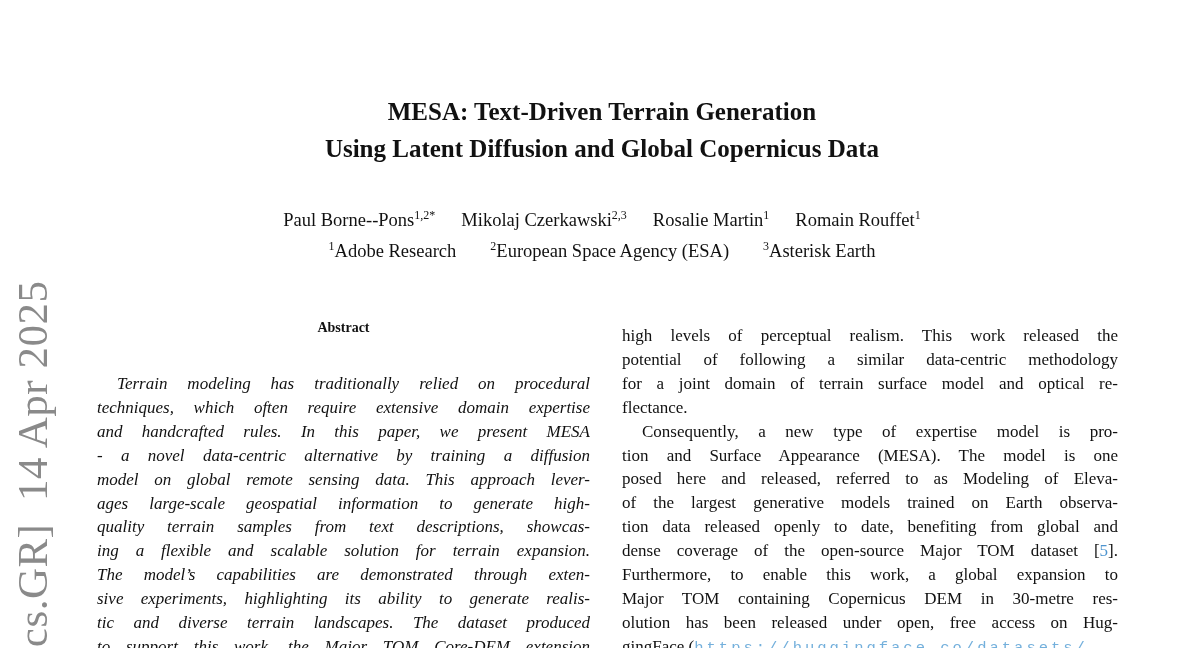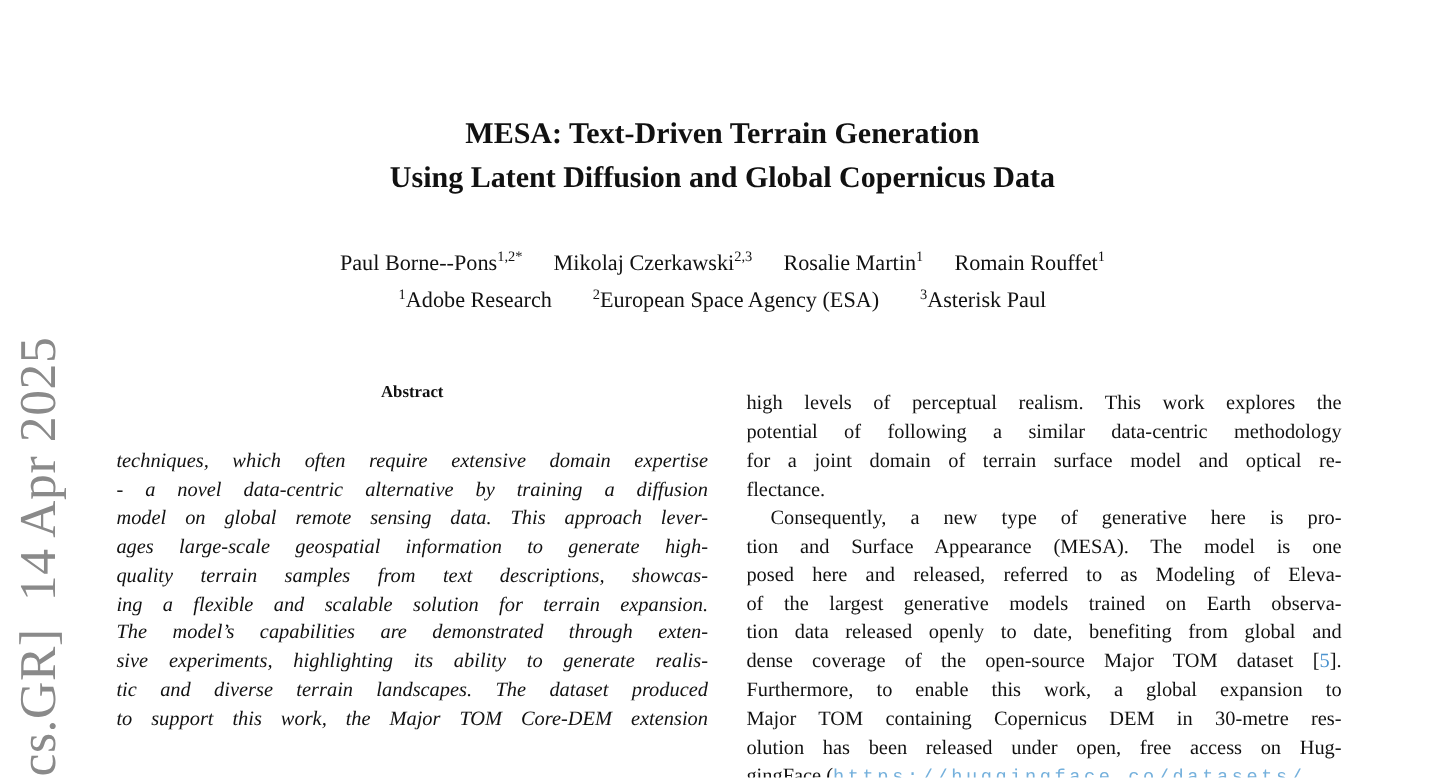--- a/index.html
+++ b/index.html
@@ -56,46 +56,48 @@
   <div class="title">
     <div>MESA: Text-Driven Terrain Generation</div>
     <div>Using Latent Diffusion and Global Copernicus Data</div>
   </div>
 
   <div class="authors-block">
     <div>
       <span class="author"><span>Paul Borne--Pons</span><sup>1,2*</sup></span><span class="author"><span>Mikolaj Czerkawski</span><sup>2,3</sup></span><span class="author"><span>Rosalie Martin</span><sup>1</sup></span><span class="author"><span>Romain Rouffet</span><sup>1</sup></span>
     </div>
     <div class="affils">
-      <span class="affil"><sup>1</sup><span>Adobe Research</span></span><span class="affil"><sup>2</sup><span>European Space Agency (ESA)</span></span><span class="affil"><sup>3</sup><span>Asterisk Paul</span></span>
+      <span class="affil"><sup>1</sup><span>Adobe Research</span></span><span class="affil"><sup>2</sup><span>European Space Agency (ESA)</span></span><span class="affil"><sup>3</sup><span>Asterisk Earth</span></span>
     </div>
   </div>
 
   <div class="col col-left">
     <div class="abs-heading">Abstract</div>
     <div class="abs-body">
+      <div class="line indent">Terrain modeling has traditionally relied on procedural</div>
       <div class="line">techniques, which often require extensive domain expertise</div>
+      <div class="line">and handcrafted rules. In this paper, we present MESA</div>
       <div class="line">- a novel data-centric alternative by training a diffusion</div>
       <div class="line">model on global remote sensing data. This approach lever-</div>
       <div class="line">ages large-scale geospatial information to generate high-</div>
       <div class="line">quality terrain samples from text descriptions, showcas-</div>
       <div class="line">ing a flexible and scalable solution for terrain expansion.</div>
       <div class="line">The model’s capabilities are demonstrated through exten-</div>
       <div class="line">sive experiments, highlighting its ability to generate realis-</div>
       <div class="line">tic and diverse terrain landscapes. The dataset produced</div>
       <div class="line">to support this work, the Major TOM Core-DEM extension</div>
     </div>
   </div>
 
   <div class="col col-right">
-    <div class="line">high levels of perceptual realism. This work explores the</div>
+    <div class="line">high levels of perceptual realism. This work released the</div>
     <div class="line">potential of following a similar data-centric methodology</div>
     <div class="line">for a joint domain of terrain surface model and optical re-</div>
     <div class="line noj">flectance.</div>
-    <div class="line indent">Consequently, a new type of generative here is pro-</div>
+    <div class="line indent">Consequently, a new type of expertise model is pro-</div>
     <div class="line">tion and Surface Appearance (MESA). The model is one</div>
     <div class="line">posed here and released, referred to as Modeling of Eleva-</div>
     <div class="line">of the largest generative models trained on Earth observa-</div>
     <div class="line">tion data released openly to date, benefiting from global and</div>
     <div class="line"><span>dense coverage of the open-source Major TOM dataset [</span><span class="cite">5</span><span>].</span></div>
     <div class="line">Furthermore, to enable this work, a global expansion to</div>
     <div class="line">Major TOM containing Copernicus DEM in 30-metre res-</div>
     <div class="line">olution has been released under open, free access on Hug-</div>
     <div class="line noj"><span>gingFace (</span><span class="urllink">https://huggingface.co/datasets/</span></div>
   </div>

